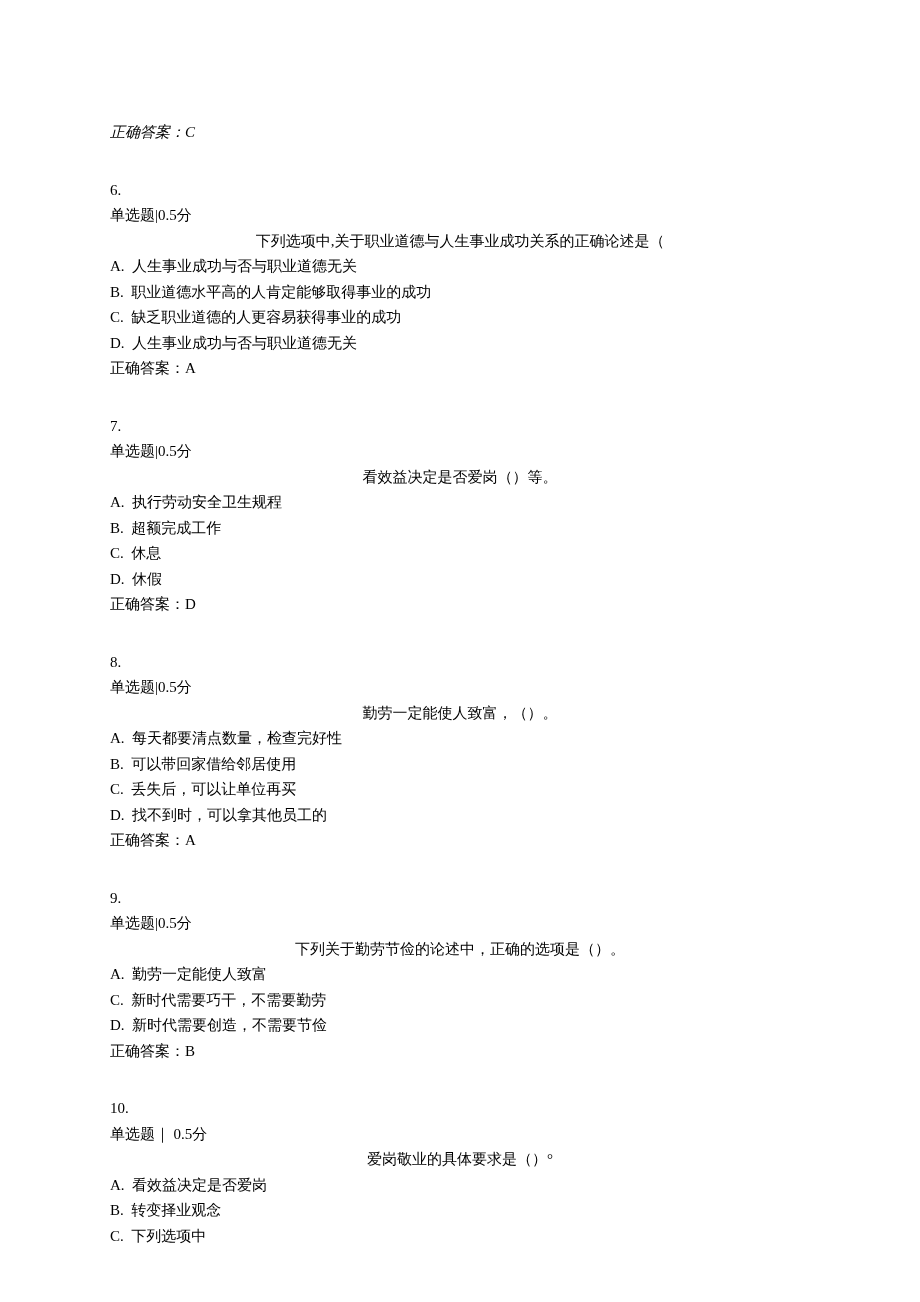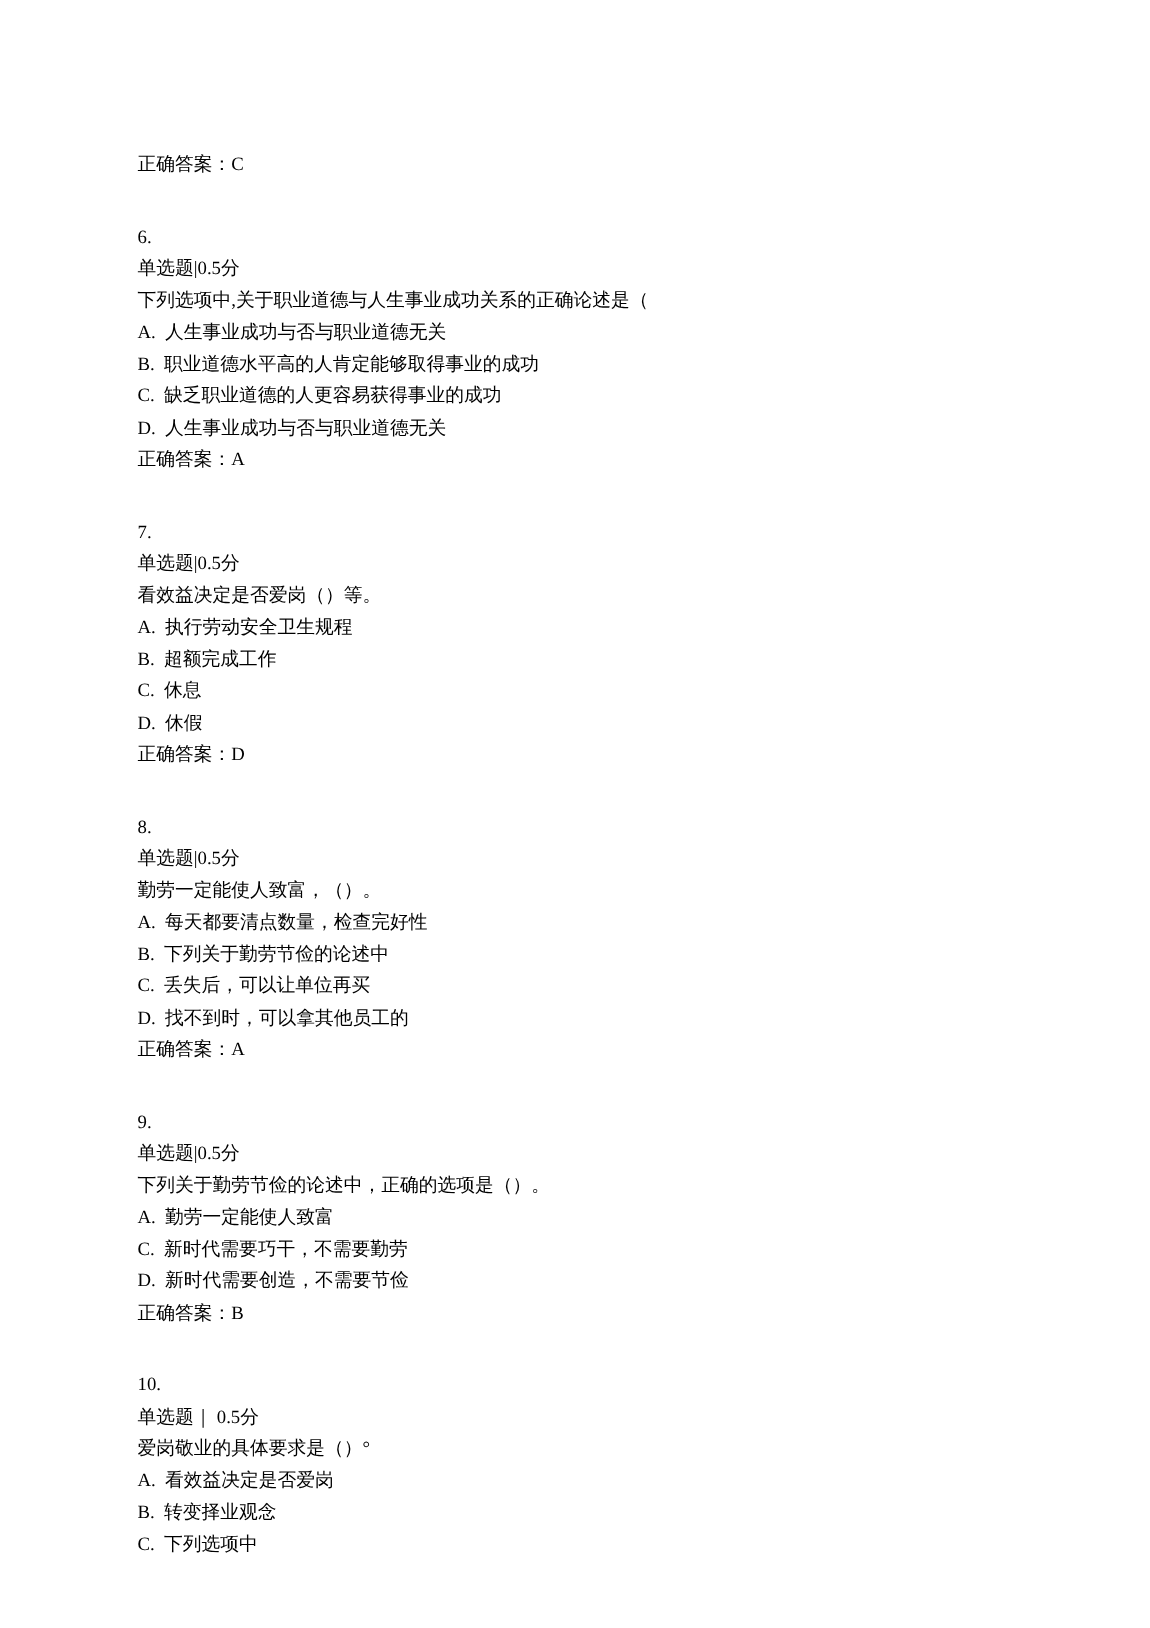--- a/index.html
+++ b/index.html
@@ -9,24 +9,24 @@
       color: #000;
       background: #fff;
       margin: 0;
       padding: 105px 110px 50px 110px;
       width: 920px;
       box-sizing: border-box;
     }
     .question-block {
       margin-bottom: 32px;
     }
-    .answer-prev { margin-bottom: 32px; }
+    .answer-prev { margin-bottom: 32px; font-style: italic; }
     .q-num { margin: 0; }
     .meta { margin: 0; }
-    .stem { margin: 0; }
+    .stem { margin: 0; text-align: center; }
     .option { margin: 0; }
     .option-letter { font-family: "Times New Roman", serif; }
     .correct { margin: 0; }
   </style>
 </head>
 <body>
 
 <p class="answer-prev">正确答案：C</p>
 
 <div class="question-block">
@@ -49,21 +49,21 @@
   <p class="option"><span class="option-letter">C.</span>&nbsp;&nbsp;<span>休息</span></p>
   <p class="option"><span class="option-letter">D.</span>&nbsp;&nbsp;<span>休假</span></p>
   <p class="correct">正确答案：D</p>
 </div>
 
 <div class="question-block">
   <p class="q-num">8.</p>
   <p class="meta">单选题|0.5分</p>
   <p class="stem">勤劳一定能使人致富，（）。</p>
   <p class="option"><span class="option-letter">A.</span>&nbsp;&nbsp;<span>每天都要清点数量，检查完好性</span></p>
-  <p class="option"><span class="option-letter">B.</span>&nbsp;&nbsp;<span>下列关于勤劳节俭的论述中</span></p>
+  <p class="option"><span class="option-letter">B.</span>&nbsp;&nbsp;<span>可以带回家借给邻居使用</span></p>
   <p class="option"><span class="option-letter">C.</span>&nbsp;&nbsp;<span>丢失后，可以让单位再买</span></p>
   <p class="option"><span class="option-letter">D.</span>&nbsp;&nbsp;<span>找不到时，可以拿其他员工的</span></p>
   <p class="correct">正确答案：A</p>
 </div>
 
 <div class="question-block">
   <p class="q-num">9.</p>
   <p class="meta">单选题|0.5分</p>
   <p class="stem">下列关于勤劳节俭的论述中，正确的选项是（）。</p>
   <p class="option"><span class="option-letter">A.</span>&nbsp;&nbsp;<span>勤劳一定能使人致富</span></p>

